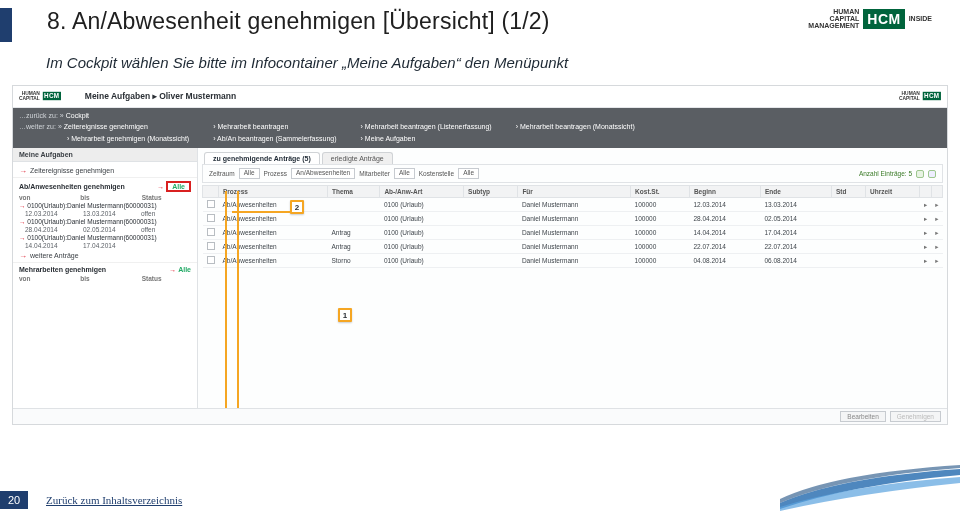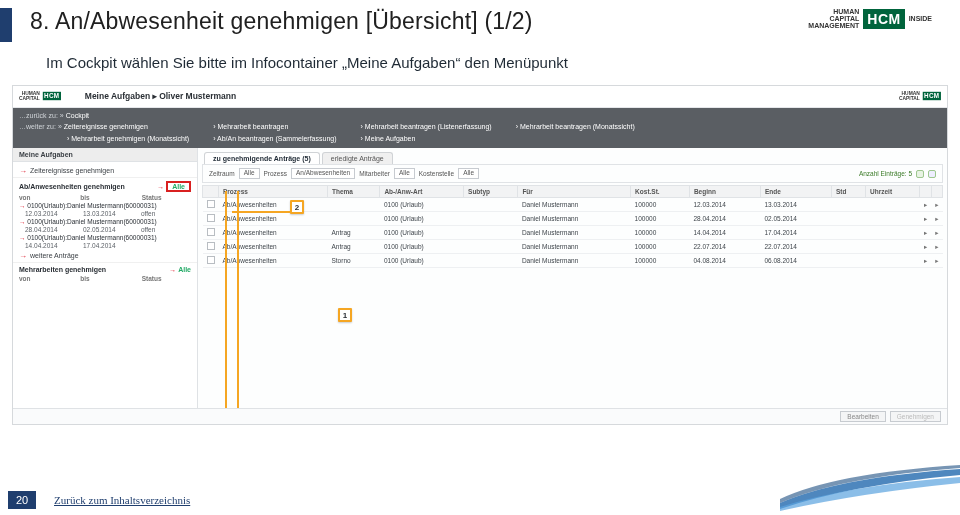--- a/index.html
+++ b/index.html
@@ -1,26 +1,26 @@
 <!DOCTYPE html>
 <html><head>
 <meta charset="utf-8">
 <style>
   * { box-sizing: border-box; margin: 0; padding: 0; }
   body { font-family: Arial, Helvetica, sans-serif; width: 960px; height: 515px; position: relative; background: #fff; color: #333; overflow: hidden; }
 
   
   .slide-header { display: flex; padding: 8px 28px 4px 0; align-items: flex-start; }
   .accent-bar { width: 12px; height: 34px; background: #1f3e6e; margin-right: 18px; }
-  .slide-title { font-size: 23px; font-weight: 400; color: #202020; flex: 1; letter-spacing: .2px; }
+  .slide-title { font-size: 23px; font-weight: 400; color: #202020; flex: 1; letter-spacing: .2px; margin-left: 17px; }
   .hcm-logo { display: flex; flex-direction: row; align-items: center; gap: 4px; }
   .hcm-text-small { font-size: 7px; font-weight: 700; color: #333; line-height: 1; text-align: right; }
   .hcm-box { background: #00643C; color: #fff; font-weight: 800; padding: 2px 4px; font-size: 14px; letter-spacing: .5px; }
 
-  .slide-body { padding: 6px 46px 0 46px; font-size: 15px; color: #1f2a35; line-height: 1.5; }
+  .slide-body { padding: 6px 46px 0 46px; font-size: 15px; color: #1f2a35; line-height: 1.5; font-style: italic; }
 
   
   .app-container { margin: 10px 12px 0 12px; border: 1px solid #d6d9dc; height: 340px; position: relative; font-size: 8px; overflow: hidden; }
   .app-top { background: #fff; border-bottom: 1px solid #e5e7ea; height: 22px; display: flex; align-items: center; padding: 0 6px; justify-content: space-between; }
   .app-breadcrumb { font-weight: 700; color: #2a2f35; font-size: 8.5px; }
   .app-top .hcm-logo { transform: scale(.7); transform-origin: right; }
   .app-top-left .hcm-logo { transform: scale(.7); transform-origin: left; }
 
   .nav-bar { background: #5a5e63; color: #fff; padding: 3px 6px 4px 6px; display: flex; gap: 24px; font-size: 7px; line-height: 1.5; }
   .nav-col { display: flex; flex-direction: column; gap: 1px; }
@@ -64,21 +64,21 @@
 
   
   .annot { position:absolute; border:2px solid #f5a623; background:#fff; color:#2a2f35; font-weight:700; width:14px; height:14px; display:flex; align-items:center; justify-content:center; font-size:8px; border-radius:1px; box-shadow: 0 1px 2px rgba(0,0,0,.2); }
   .annot-line { position:absolute; background:#f5a623; }
 
   
   .swoosh { position:absolute; right:0; bottom:4px; width:180px; height:46px; }
 
   
   .slide-footer { position:absolute; left:0; bottom:6px; display:flex; align-items:center; gap:18px; }
-  .page-num { background:#1f3e6e; color:#fff; width:28px; height:18px; display:flex; align-items:center; justify-content:center; font-size:11px;margin-left:8px; }
+  .page-num { background:#1f3e6e; color:#fff; width:28px; height:18px; display:flex; align-items:center; justify-content:center; font-size:11px; }
   .back-link { color:#1f3e6e; text-decoration:underline; font-size:11px;font-family:Liberation Serif, serif; }
 </style>
 </head>
 <body>
 
 <div class="slide-header">
   <div class="accent-bar"></div>
   <div class="slide-title">8. An/Abwesenheit genehmigen [Übersicht] (1/2)</div>
   <div class="hcm-logo">
     <div>

